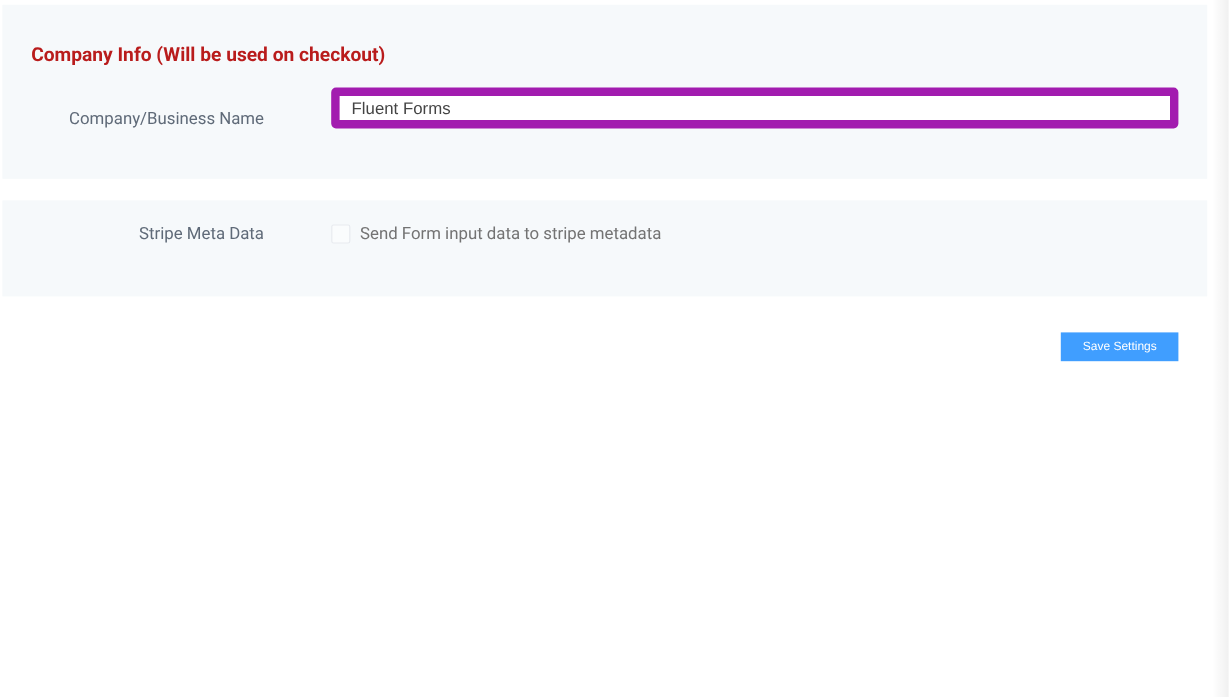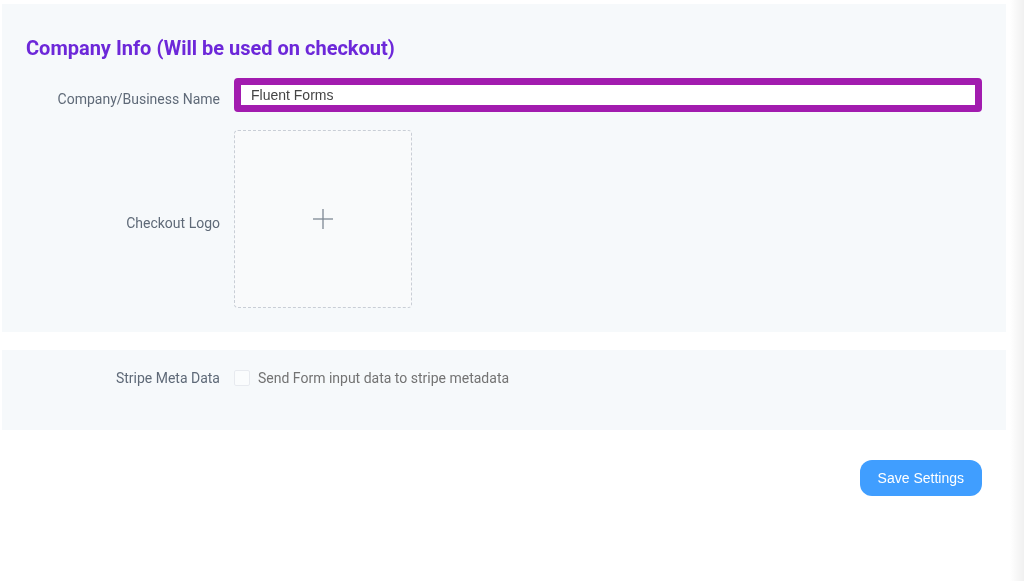--- a/index.html
+++ b/index.html
@@ -22,30 +22,31 @@
       height: 100%;
       padding: 4px 18px 0 2px;
       background: #fff;
     }
     .panel {
       background: #f6f9fb;
       padding: 24px 0 24px 0;
       margin-bottom: 18px;
     }
     .section-title {
-      font-size: 20px;
+      font-size: 16px;
       font-weight: 700;
-      color: #6d28d9;
+      color: #b91c1c;
       padding: 8px 0 18px 24px;
     }
     .form-row {
       display: flex;
-      align-items: center;
+      align-items: flex-end;
       margin-bottom: 18px;
       padding: 0 24px 0 0;
+      gap: 42px;
     }
     .form-label {
       width: 232px;
       flex: 0 0 232px;
       text-align: right;
       padding-right: 14px;
       color: #5f6a78;
       font-size: 14px;
       padding-top: 7px;
       white-space: nowrap;
@@ -106,24 +107,24 @@
     }
     .footer {
       display: flex;
       justify-content: flex-end;
       padding: 12px 24px 0 0;
     }
     .btn-primary {
       background: #409eff;
       border: none;
       color: #fff;
-      font-size: 14px;
+      font-size: 10px;
       padding: 0 18px;
-      height: 36px;
-      border-radius: 12px;
+      height: 24px;
+      border-radius: 0;
       cursor: pointer;
     }
     .right-shadow {
       position: absolute;
       top: 0;
       right: 0;
       width: 14px;
       height: 100%;
       background: linear-gradient(to right, rgba(0,0,0,0), rgba(0,0,0,0.06));
       pointer-events: none;
@@ -137,31 +138,20 @@
   <div class="panel">
     <div class="section-title">Company Info (Will be used on checkout)</div>
 
     <div class="form-row">
       <div class="form-label">Company/Business Name</div>
       <div class="form-control">
         <input type="text" class="text-input" value="Fluent Forms" style="">
       </div>
     </div>
 
-    <div class="form-row" style="margin-bottom:0;">
-      <div class="form-label">Checkout Logo</div>
-      <div class="form-control">
-        <div class="upload-box">
-          <svg class="plus-svg" viewBox="0 0 26 26">
-            <line x1="13" y1="3" x2="13" y2="23"></line>
-            <line x1="3" y1="13" x2="23" y2="13"></line>
-          </svg>
-        </div>
-      </div>
-    </div>
   </div>
 
   <div class="panel" style="padding-top:20px; padding-bottom:28px;">
     <div class="form-row" style="margin-bottom:16px;">
       <div class="form-label" style="padding-top:0;">Stripe Meta Data</div>
       <div class="form-control">
         <div class="checkbox-row">
           <span class="chk"></span>
           <span class="chk-label-disabled">Send Form input data to stripe metadata</span>
         </div>

